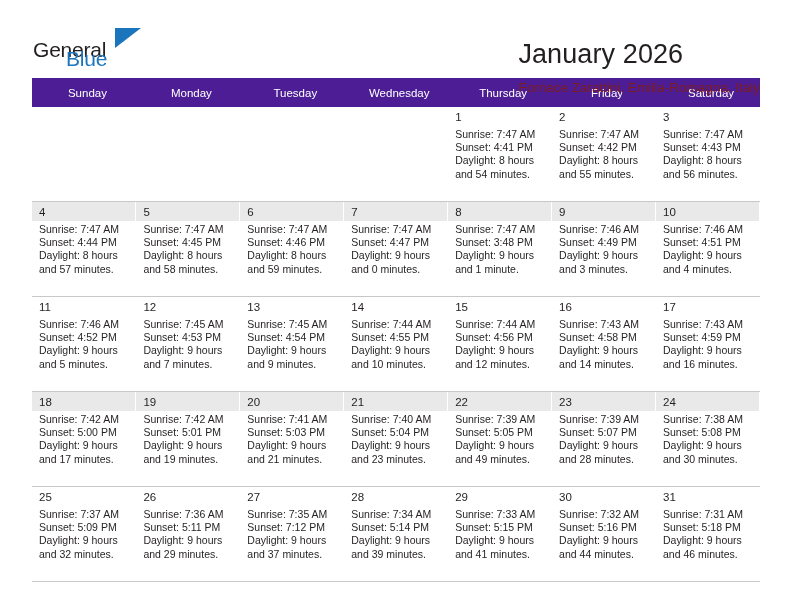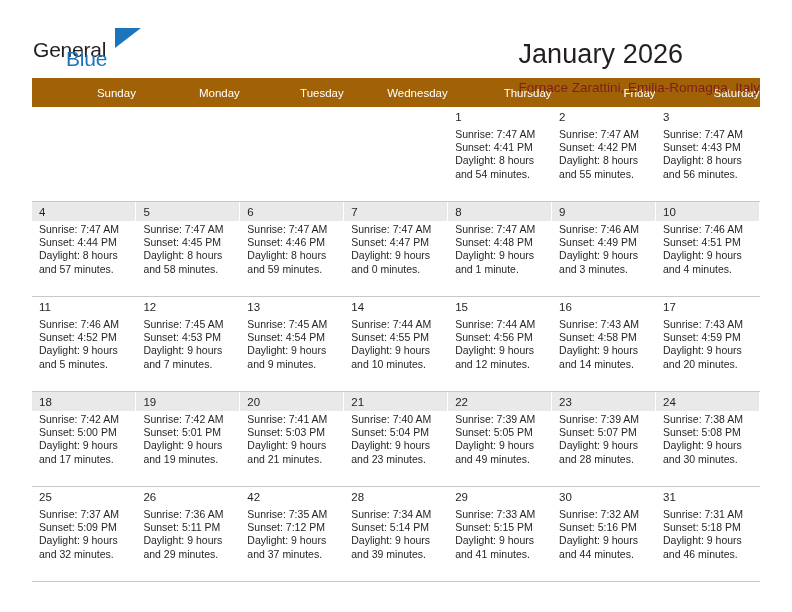--- a/index.html
+++ b/index.html
@@ -83,25 +83,25 @@
     white-space: nowrap;
   }
 
   
   table.calendar {
     width: 728px;
     border-collapse: collapse;
     table-layout: fixed;
   }
   table.calendar th {
-    background: #a16207;
+    background: #4c1d95;
     color: #ffffff;
     font-size: 11.5px;
     font-weight: normal;
-    text-align: right;
+    text-align: center;
     padding: 5px 0 5px 7px;
     height: 19px;
     border: none;
   }
   table.calendar td {
     vertical-align: top;
     padding: 0;
     height: 88px;
     border-right: 1px solid #ffffff;
     border-bottom: 1px solid #c8c8c8;
@@ -247,21 +247,21 @@
               <div class="evt">Sunrise: 7:47 AM</div>
               <div class="evt">Sunset: 4:47 PM</div>
               <div class="evt">Daylight: 9 hours</div>
               <div class="evt">and 0 minutes.</div>
             </div>
           </td>
           <td>
             <div class="daynum">8</div>
             <div class="daybody">
               <div class="evt">Sunrise: 7:47 AM</div>
-              <div class="evt">Sunset: 4:48 PM</div>
+              <div class="evt">Sunset: 3:48 PM</div>
               <div class="evt">Daylight: 9 hours</div>
               <div class="evt">and 1 minute.</div>
             </div>
           </td>
           <td>
             <div class="daynum">9</div>
             <div class="daybody">
               <div class="evt">Sunrise: 7:46 AM</div>
               <div class="evt">Sunset: 4:49 PM</div>
               <div class="evt">Daylight: 9 hours</div>
@@ -332,21 +332,21 @@
               <div class="evt">Daylight: 9 hours</div>
               <div class="evt">and 14 minutes.</div>
             </div>
           </td>
           <td>
             <div class="daynum">17</div>
             <div class="daybody">
               <div class="evt">Sunrise: 7:43 AM</div>
               <div class="evt">Sunset: 4:59 PM</div>
               <div class="evt">Daylight: 9 hours</div>
-              <div class="evt">and 20 minutes.</div>
+              <div class="evt">and 16 minutes.</div>
             </div>
           </td>
         </tr>
         <tr class="week-odd">
           <td>
             <div class="daynum">18</div>
             <div class="daybody">
               <div class="evt">Sunrise: 7:42 AM</div>
               <div class="evt">Sunset: 5:00 PM</div>
               <div class="evt">Daylight: 9 hours</div>
@@ -421,21 +421,21 @@
           <td>
             <div class="daynum">26</div>
             <div class="daybody">
               <div class="evt">Sunrise: 7:36 AM</div>
               <div class="evt">Sunset: 5:11 PM</div>
               <div class="evt">Daylight: 9 hours</div>
               <div class="evt">and 29 minutes.</div>
             </div>
           </td>
           <td>
-            <div class="daynum">42</div>
+            <div class="daynum">27</div>
             <div class="daybody">
               <div class="evt">Sunrise: 7:35 AM</div>
               <div class="evt">Sunset: 7:12 PM</div>
               <div class="evt">Daylight: 9 hours</div>
               <div class="evt">and 37 minutes.</div>
             </div>
           </td>
           <td>
             <div class="daynum">28</div>
             <div class="daybody">

